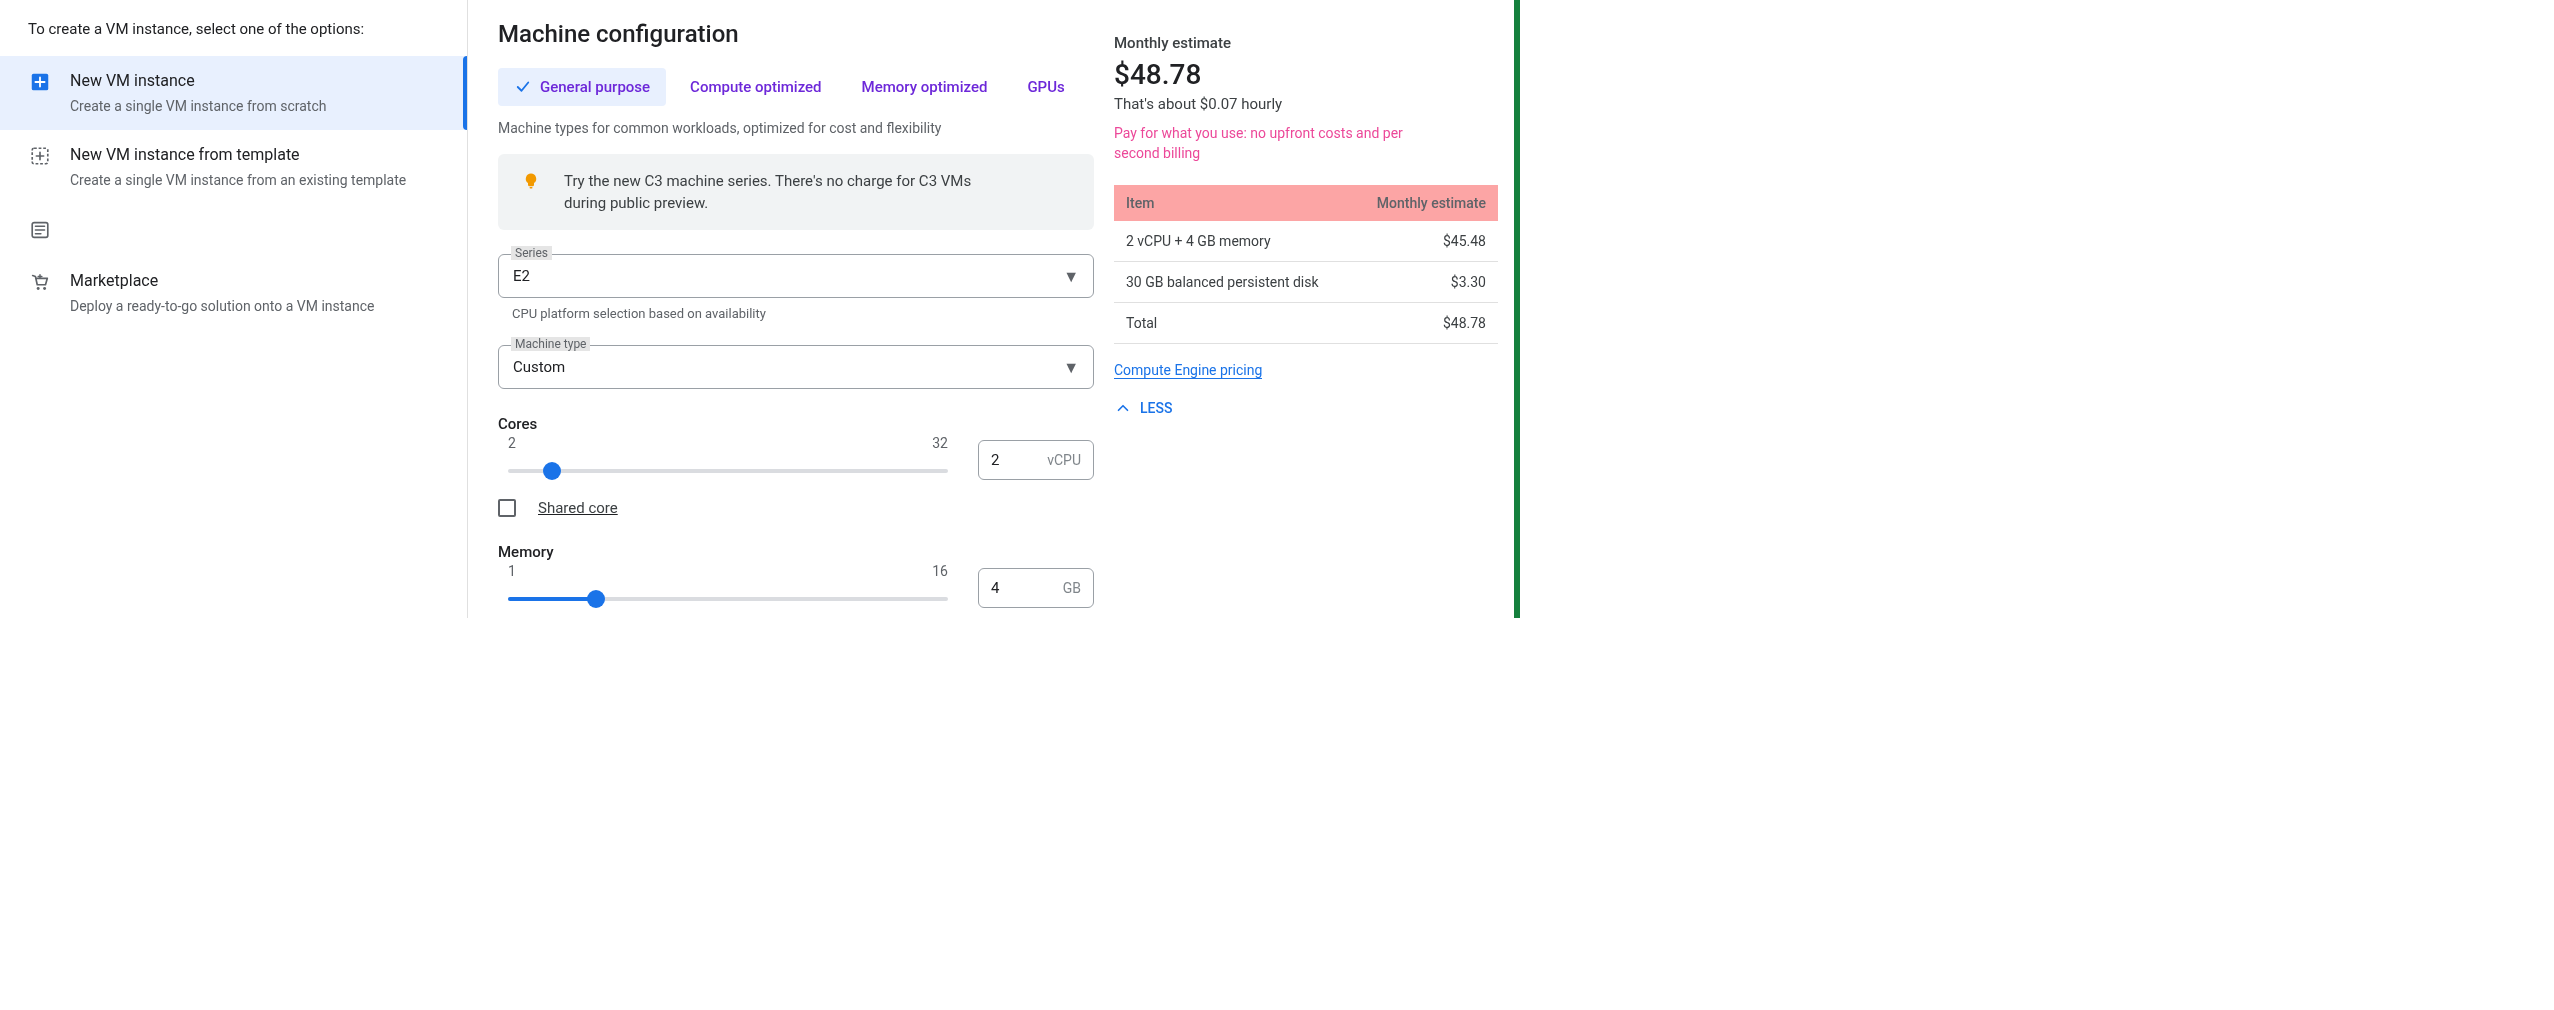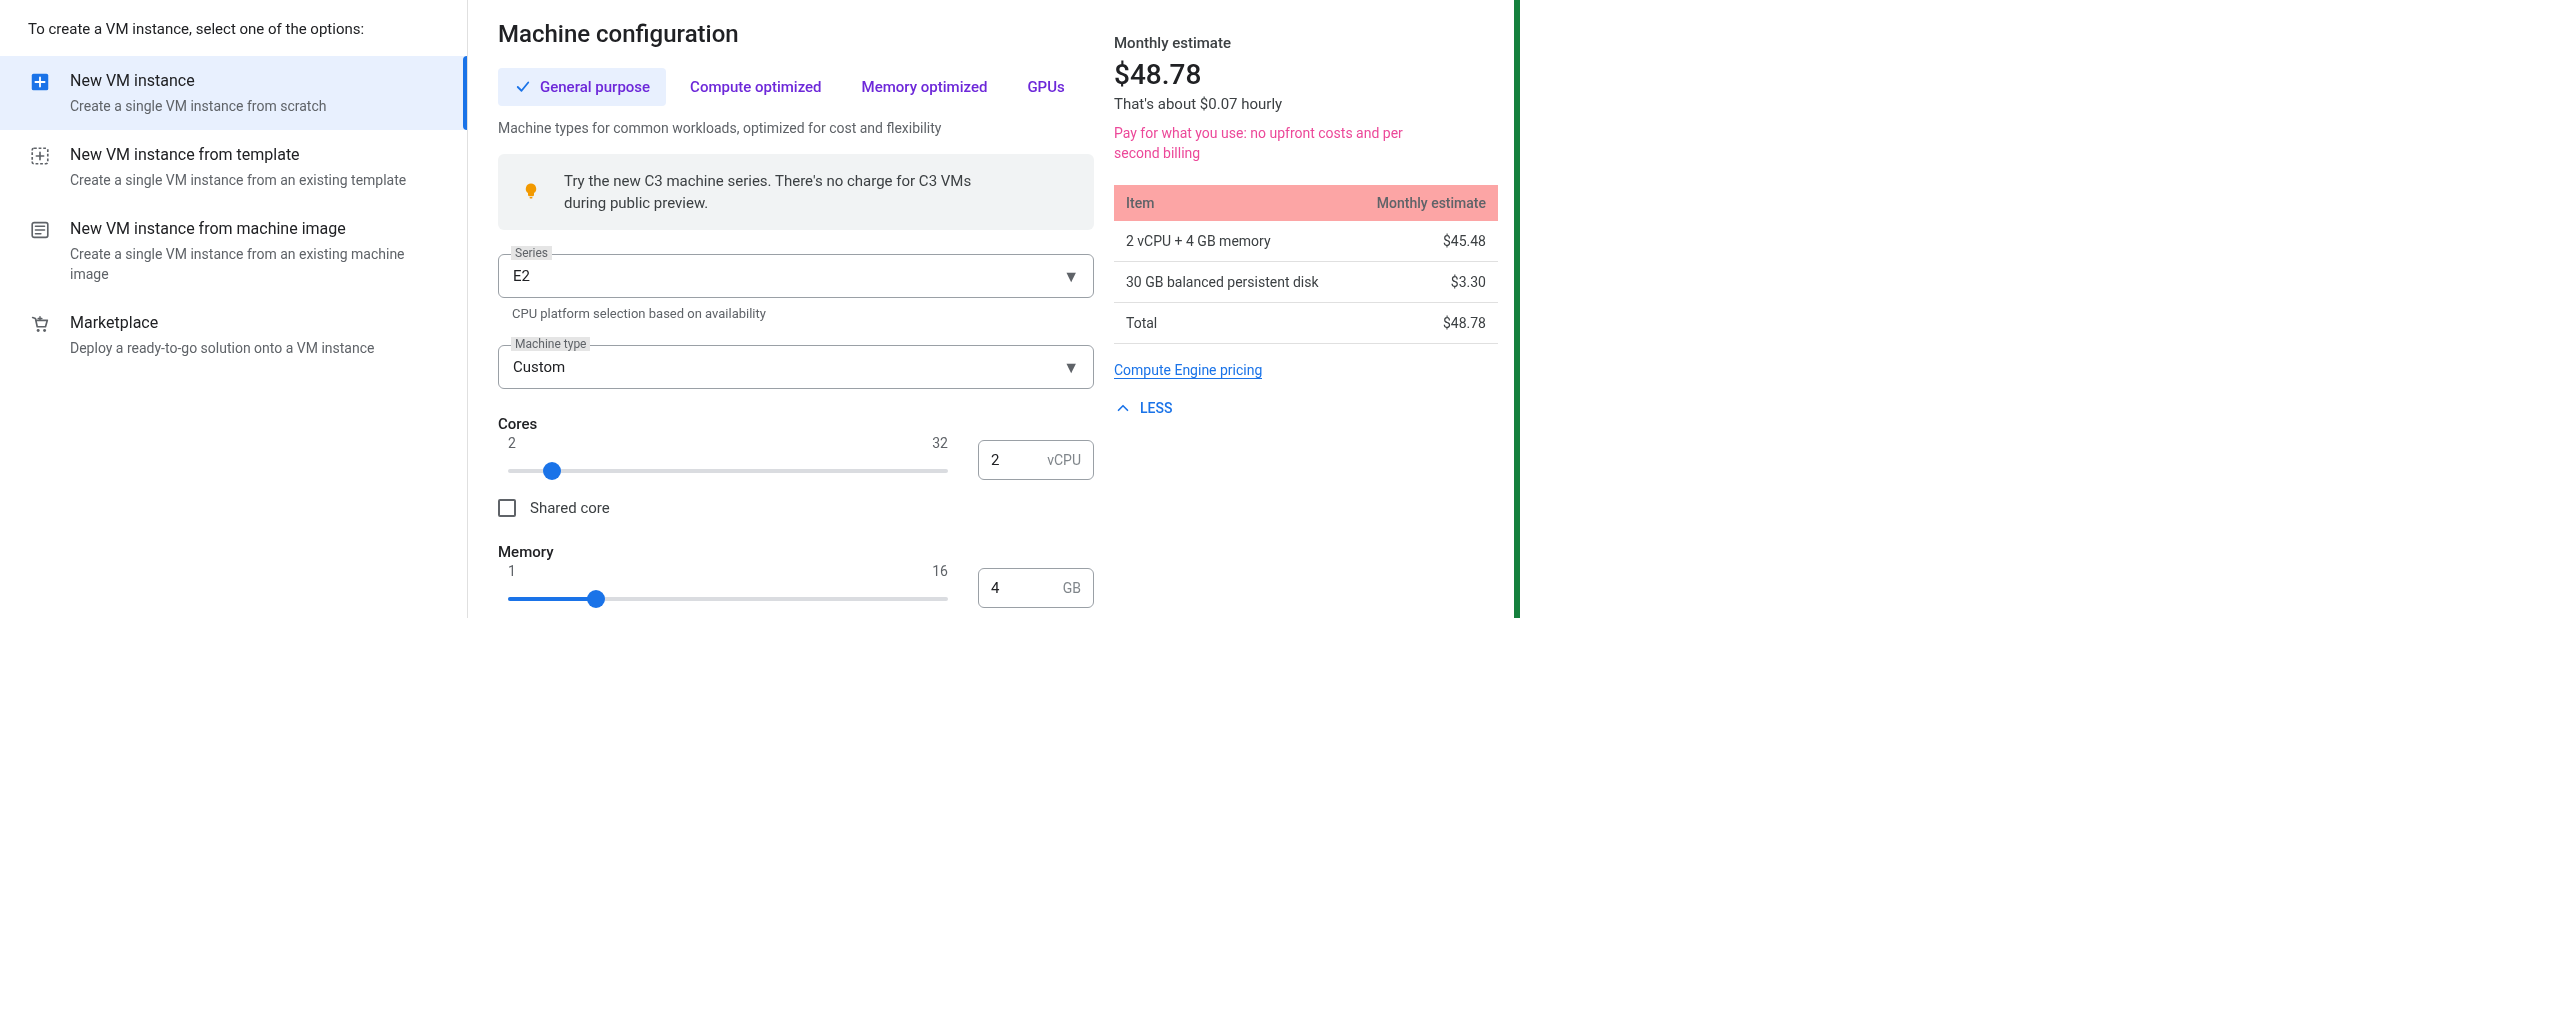--- a/index.html
+++ b/index.html
@@ -20,21 +20,21 @@
   
   .main { flex:1 1 auto; display:flex; padding:16px 0 0 30px; overflow:hidden;}
   .config { flex:1 1 auto; padding-right:20px; }
   .estimate-col { flex:0 0 400px; padding-right:16px; position:relative;}
   .page-title { font-size:24px; font-weight:500; margin:4px 0 20px 0;}
   .tabs { display:flex; gap:8px; }
   .tab { padding:10px 16px; font-size:15px; color:#6d28d9; border-radius:4px; cursor:pointer; display:flex; align-items:center; gap:8px; font-weight:500; }
   .tab.selected { background:#e8f0fe; }
   .tab .chk { width:18px; height:18px; }
   .tab-desc { font-size:14px; color:#5f6368; margin:14px 0 18px 0;}
-  .tip-box { background:#f1f3f4; border-radius:6px; padding:16px 24px; display:flex; gap:22px; align-items:center; }
+  .tip-box { background:#f1f3f4; border-radius:6px; padding:16px 24px; display:flex; gap:22px; align-items:flex-start; }
   .tip-box .bulb { color:#f29900; width:20px; flex:0 0 20px; margin-top:2px;}
   .tip-box .msg { font-size:15px; color:#3c4043; line-height:22px; max-width:430px;}
   .field-wrap { margin-top:24px; }
   .outlined { position:relative; border:1px solid #9aa0a6; border-radius:6px; }
   .outlined .label { position:absolute; top:-9px; left:12px; background:#e5e5e5; padding:0 4px; font-size:12px; color:#5f6368;}
   .outlined select, .outlined .select-proxy {
     width:100%; border:none; background:transparent; font-size:15px; padding:12px 14px; appearance:none; outline:none; color:#202124;
   }
   .outlined .caret { position:absolute; right:14px; top:50%; transform:translateY(-50%); pointer-events:none; color:#5f6368;}
   .helper { font-size:13px; color:#5f6368; margin:8px 0 0 14px;}
@@ -42,21 +42,21 @@
   .slider-row { display:flex; align-items:center; gap:20px; }
   .slider-area { flex:1 1 auto; position:relative; padding-top:18px;}
   .slider-track { position:relative; height:4px; background:#dadce0; border-radius:2px; margin:14px 10px 10px 10px;}
   .slider-fill { position:absolute; height:4px; background:#1a73e8; top:0; left:0; border-radius:2px;}
   .slider-thumb { position:absolute; width:18px; height:18px; background:#1a73e8; border-radius:50%; top:50%; transform:translate(-50%,-50%); cursor:pointer; box-shadow:0 0 0 0 rgba(26,115,232,.3);}
   .slider-min, .slider-max { position:absolute; top:-2px; font-size:14px; color:#5f6368;}
   .slider-min { left:10px;} .slider-max { right:10px;}
   .val-box { width:116px; border:1px solid #9aa0a6; border-radius:6px; padding:10px 12px; display:flex; justify-content:space-between; align-items:center;}
   .val-box .num { font-size:15px;}
   .val-box .unit { font-size:14px; color:#80868b;}
-  .check-row { display:flex; align-items:flex-start; gap:14px; margin-top:16px;}
+  .check-row { display:flex; align-items:flex-start; gap:22px; margin-top:16px;text-decoration:underline;}
   .checkbox { width:18px; height:18px; border:2px solid #5f6368; border-radius:2px; cursor:pointer;}
   .check-row .lbl { font-size:15px; color:#3c4043;}
 
   
   .est-head-lbl { font-size:15px; color:#3c4043; font-weight:500; margin-top:18px;}
   .est-price { font-size:28px; font-weight:500; margin-top:6px;}
   .est-hourly { font-size:15px; color:#3c4043; margin-top:4px;}
   .est-note { font-size:14px; color:#ec4899; margin-top:10px; line-height:20px; max-width:320px;}
   .est-table { width:100%; border-collapse:collapse; margin-top:22px; font-size:14px;}
   .est-table th { text-align:left; background:#fca5a5; color:#5f6368; font-weight:500; padding:10px 12px;}
@@ -99,24 +99,20 @@
         <div class="desc">Create a single VM instance from an existing template</div>
       </div>
     </div>
 
     <div class="side-item">
       <div class="side-icon">
         <svg viewBox="0 0 24 24" fill="none">
             <rect x="3.5" y="4" width="17" height="16" rx="2" stroke="#5f6368" stroke-width="1.8"></rect>
             <path d="M7 8h10M7 12h10M7 16h6" stroke="#5f6368" stroke-width="1.6" stroke-linecap="round"></path>
           </svg>
-      </div>
-      <div class="side-text">
-        <div class="title">New VM instance from machine image</div>
-        <div class="desc">Create a single VM instance from an existing machine image</div>
       </div>
     </div>
 
     <div class="side-item">
       <div class="side-icon">
         <svg viewBox="0 0 24 24" fill="none">
             <path d="M4 5l3 1 2 9h9l2-7H8" stroke="#5f6368" stroke-width="1.8" stroke-linejoin="round" stroke-linecap="round"></path>
             <circle cx="10" cy="19" r="1.6" fill="#5f6368"></circle>
             <circle cx="17" cy="19" r="1.6" fill="#5f6368"></circle>
             <path d="M12 4v4M10 6h4" stroke="#5f6368" stroke-width="1.6" stroke-linecap="round"></path>

